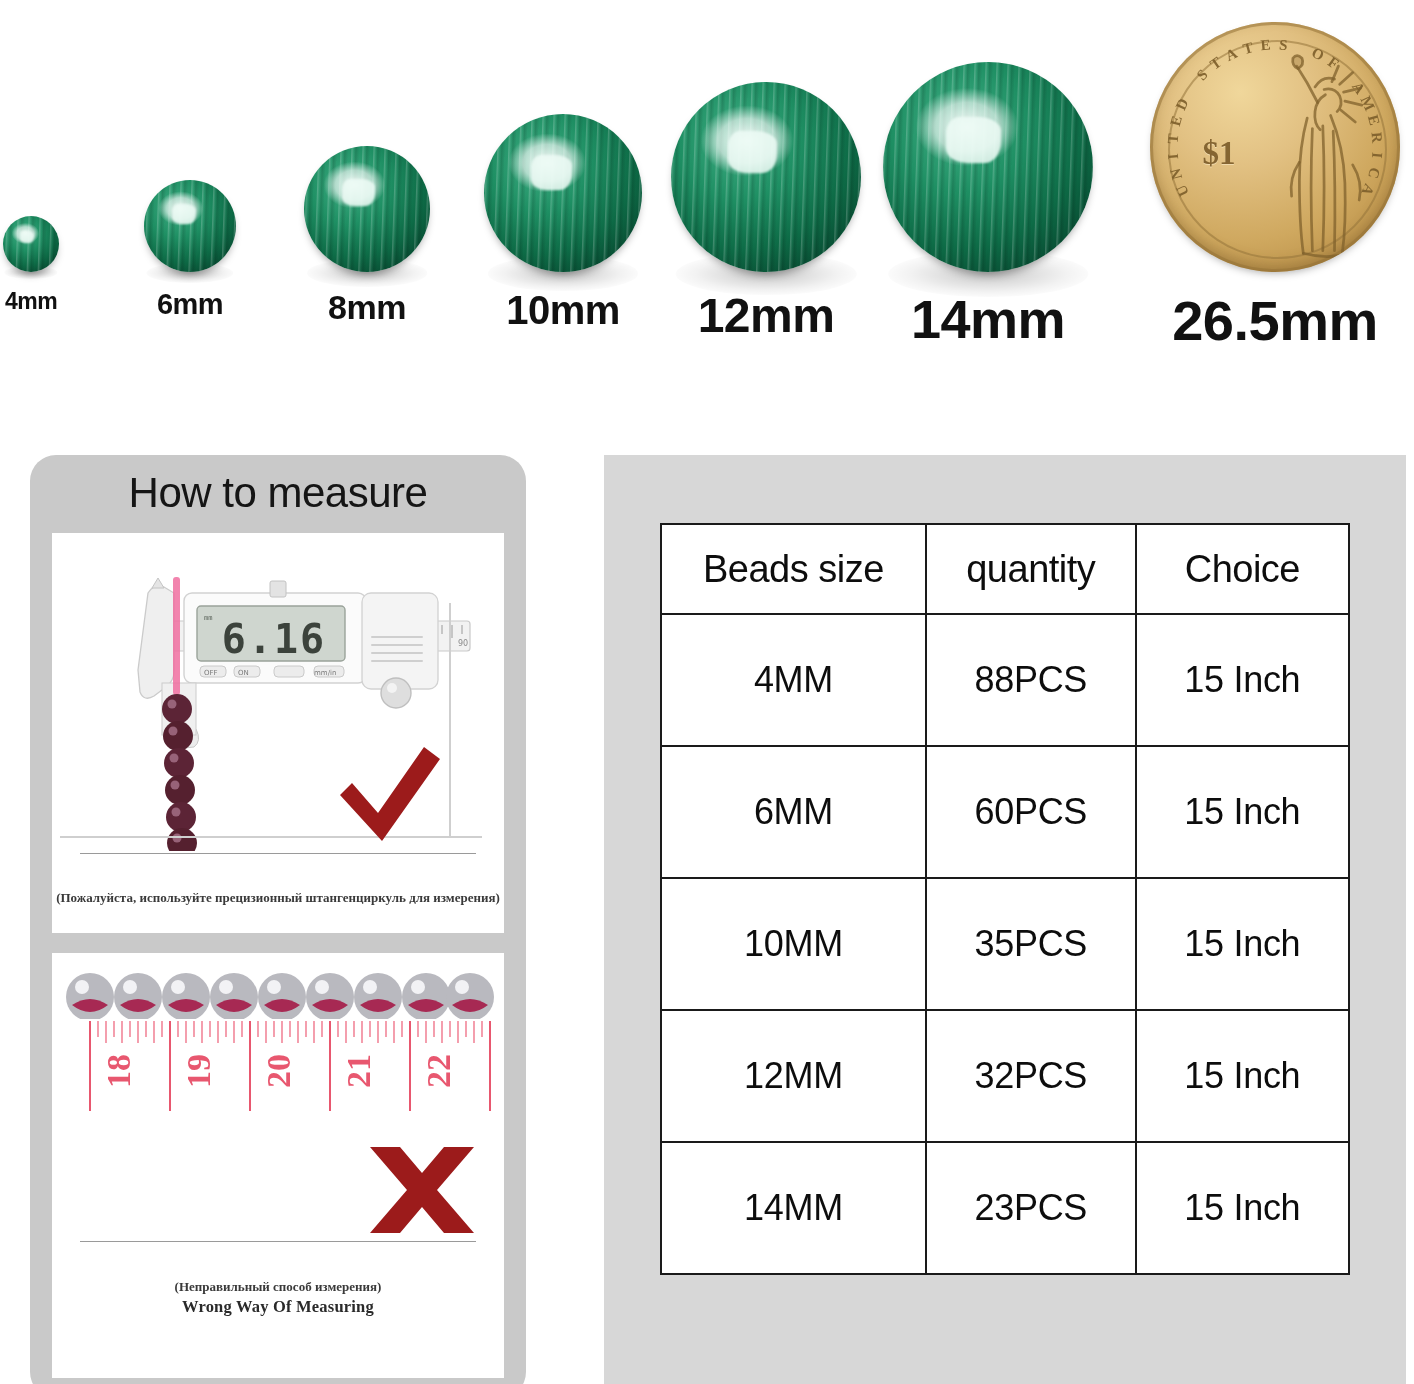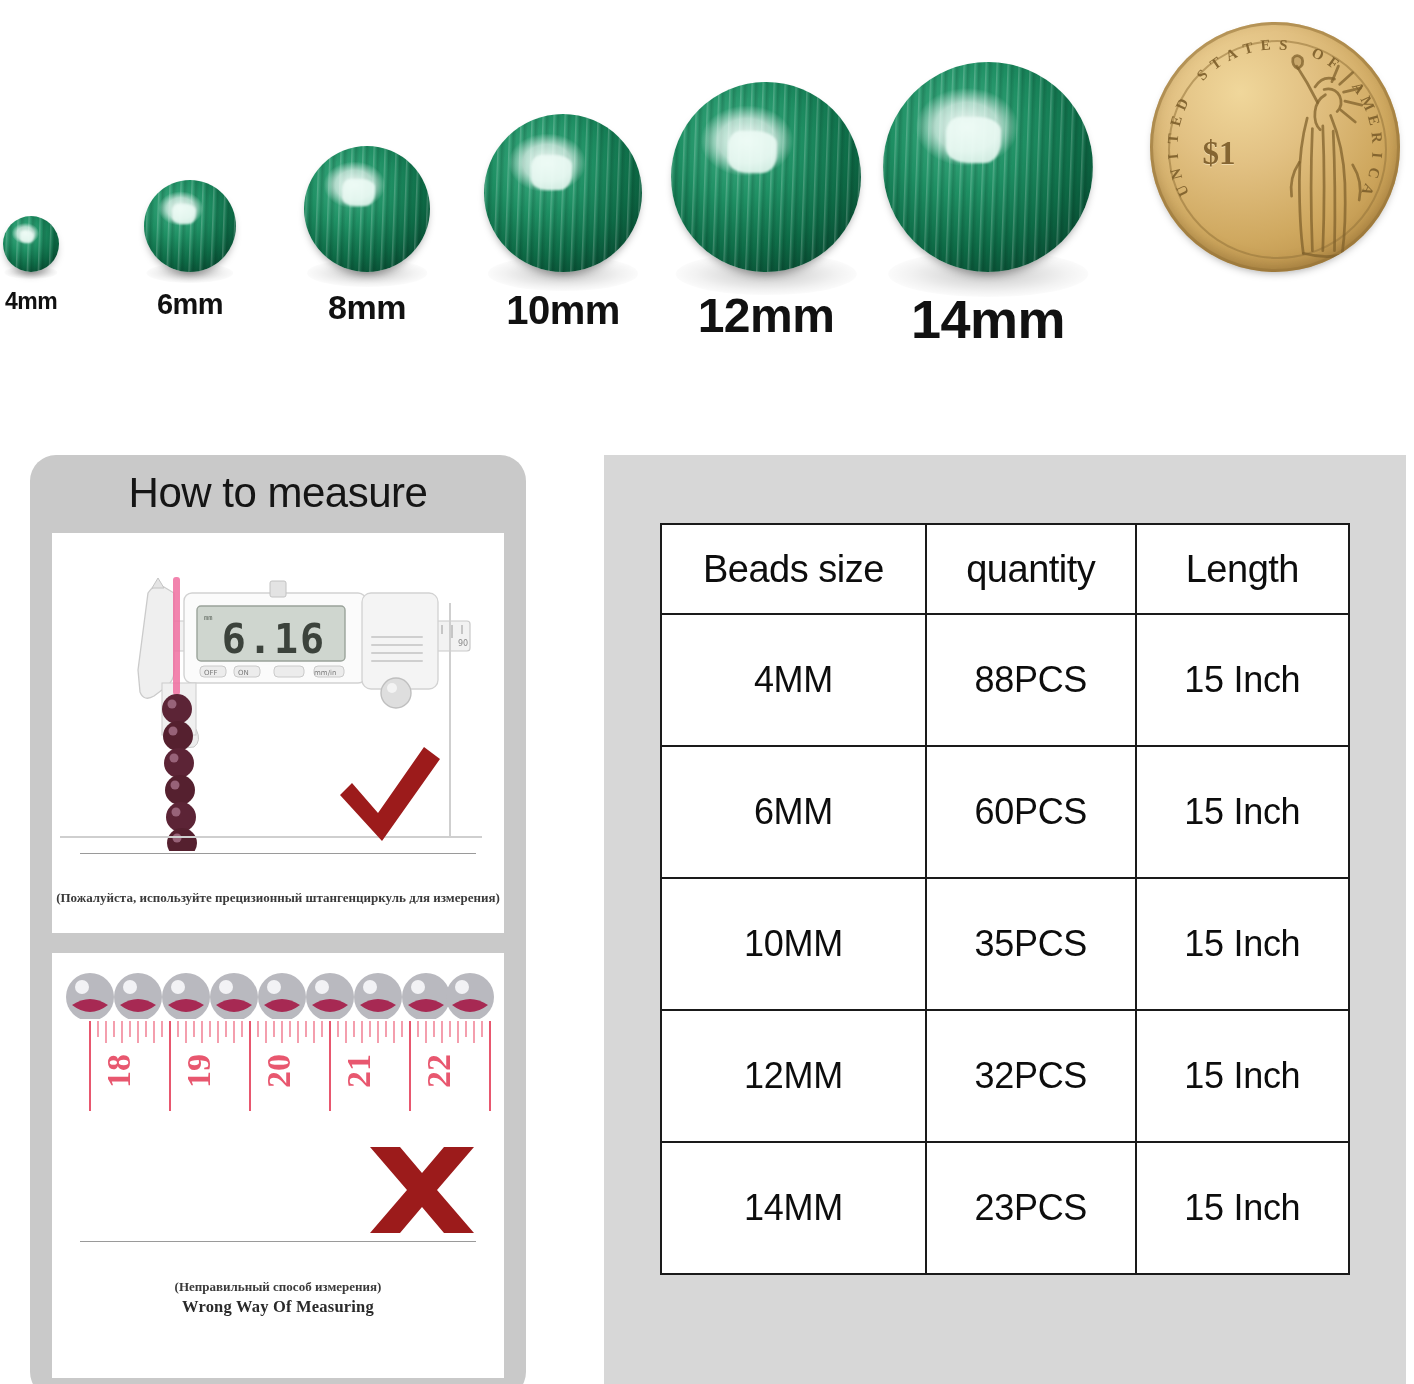--- a/index.html
+++ b/index.html
@@ -286,20 +286,21 @@
     <div class="bead-label" style="left: 367px; top: 288px; font-size: 34px;">8mm</div>
     <div class="bead-shadow" style="width: 150.1px; height: 34.76px; left: 563px; top: 256.2px;"></div>
     <div class="bead" style="width: 158px; height: 158px; left: 484px; top: 114px; position: absolute;"></div>
     <div class="bead-label" style="left: 563px; top: 288px; font-size: 40px;">10mm</div>
     <div class="bead-shadow" style="width: 180.5px; height: 41.8px; left: 766px; top: 253px;"></div>
     <div class="bead" style="width: 190px; height: 190px; left: 671px; top: 82px; position: absolute;"></div>
     <div class="bead-label" style="left: 766px; top: 288px; font-size: 48px;">12mm</div>
     <div class="bead-shadow" style="width: 199.5px; height: 46.2px; left: 988px; top: 251px;"></div>
     <div class="bead" style="width: 210px; height: 210px; left: 883px; top: 62px; position: absolute;"></div>
     <div class="bead-label" style="left: 988px; top: 288px; font-size: 54px;">14mm</div>
+    <div class="bead-label" style="left: 1275px; top: 288px; font-size: 56px;">26.5mm</div>
   </div>
 
 <div id="lower">
 
   <div id="measure-panel">
     <div id="measure-title">How to measure</div>
 
     <div class="photo-card" id="photo-right">
       <svg class="caliper-wrap" viewBox="0 0 452 318">
 
@@ -447,21 +448,21 @@
     <table id="size-table">
       <colgroup>
         <col class="col-size">
           <col class="col-qty">
           <col class="col-len">
       </colgroup>
       <thead>
           <tr>
             <th>Beads size</th>
             <th>quantity</th>
-            <th>Length</th>
+            <th>Choice</th>
           </tr>
         </thead>
       <tbody>
           <tr>
             <td>4MM</td>
             <td>88PCS</td>
             <td>15 Inch</td>
           </tr>
           <tr>
             <td>6MM</td>

